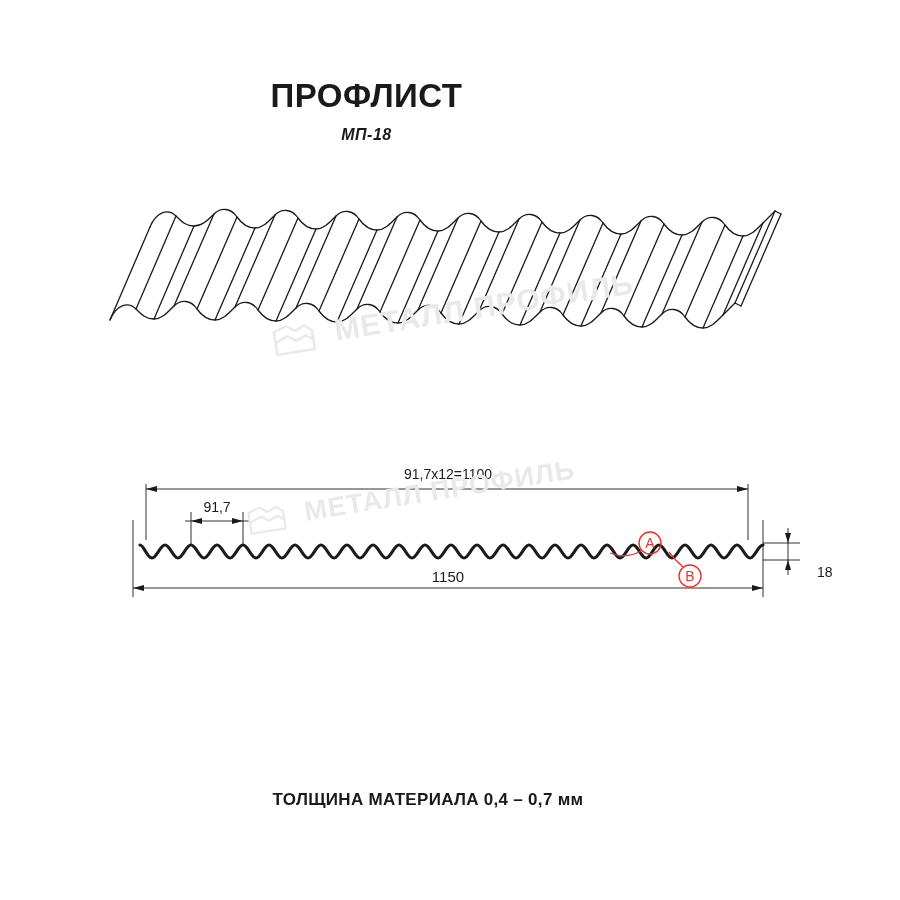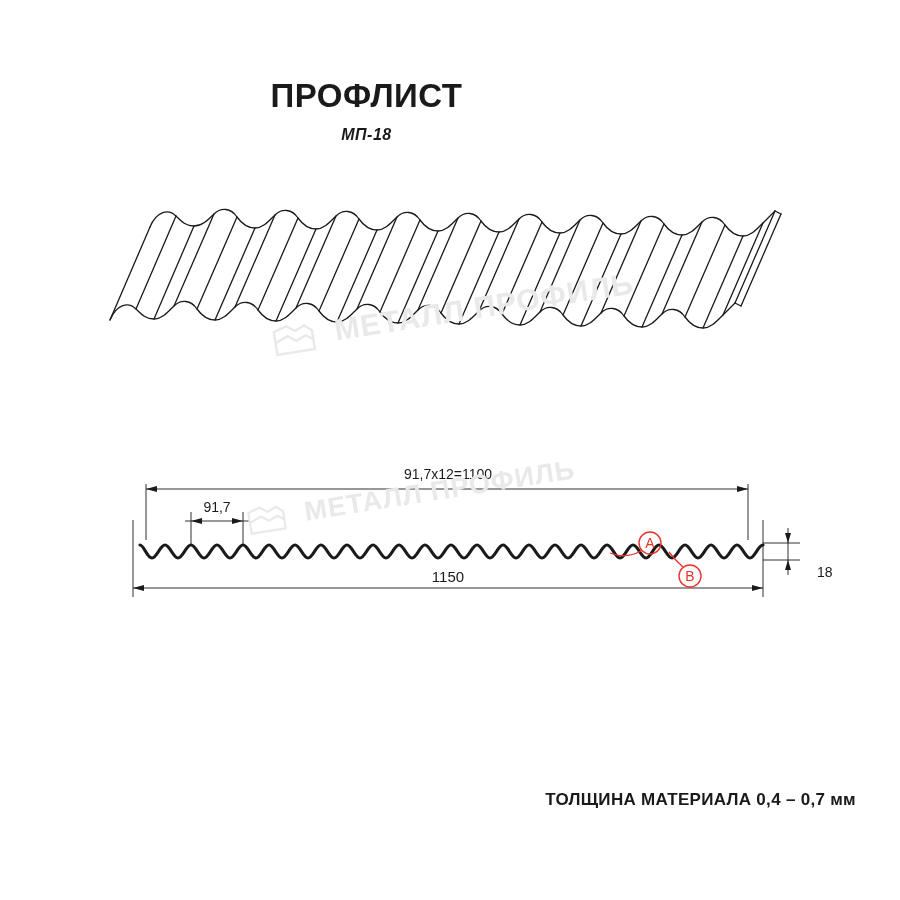--- a/index.html
+++ b/index.html
@@ -41,21 +41,21 @@
     font-weight: bold;
     color: #1a1a1a;
     letter-spacing: 0.5px;
     font-style: italic;
   }
   .footer-note {
     position: absolute;
     left: 0;
     top: 790px;
     width: 856px;
-    text-align: right;
+    text-align: center;
     font-size: 17px;
     font-weight: bold;
     letter-spacing: 0.3px;
     color: #1a1a1a;
   }
   svg { display: block; }
   .wm {
     position: absolute;
     color: #e9e9e9;
     font-weight: bold;

